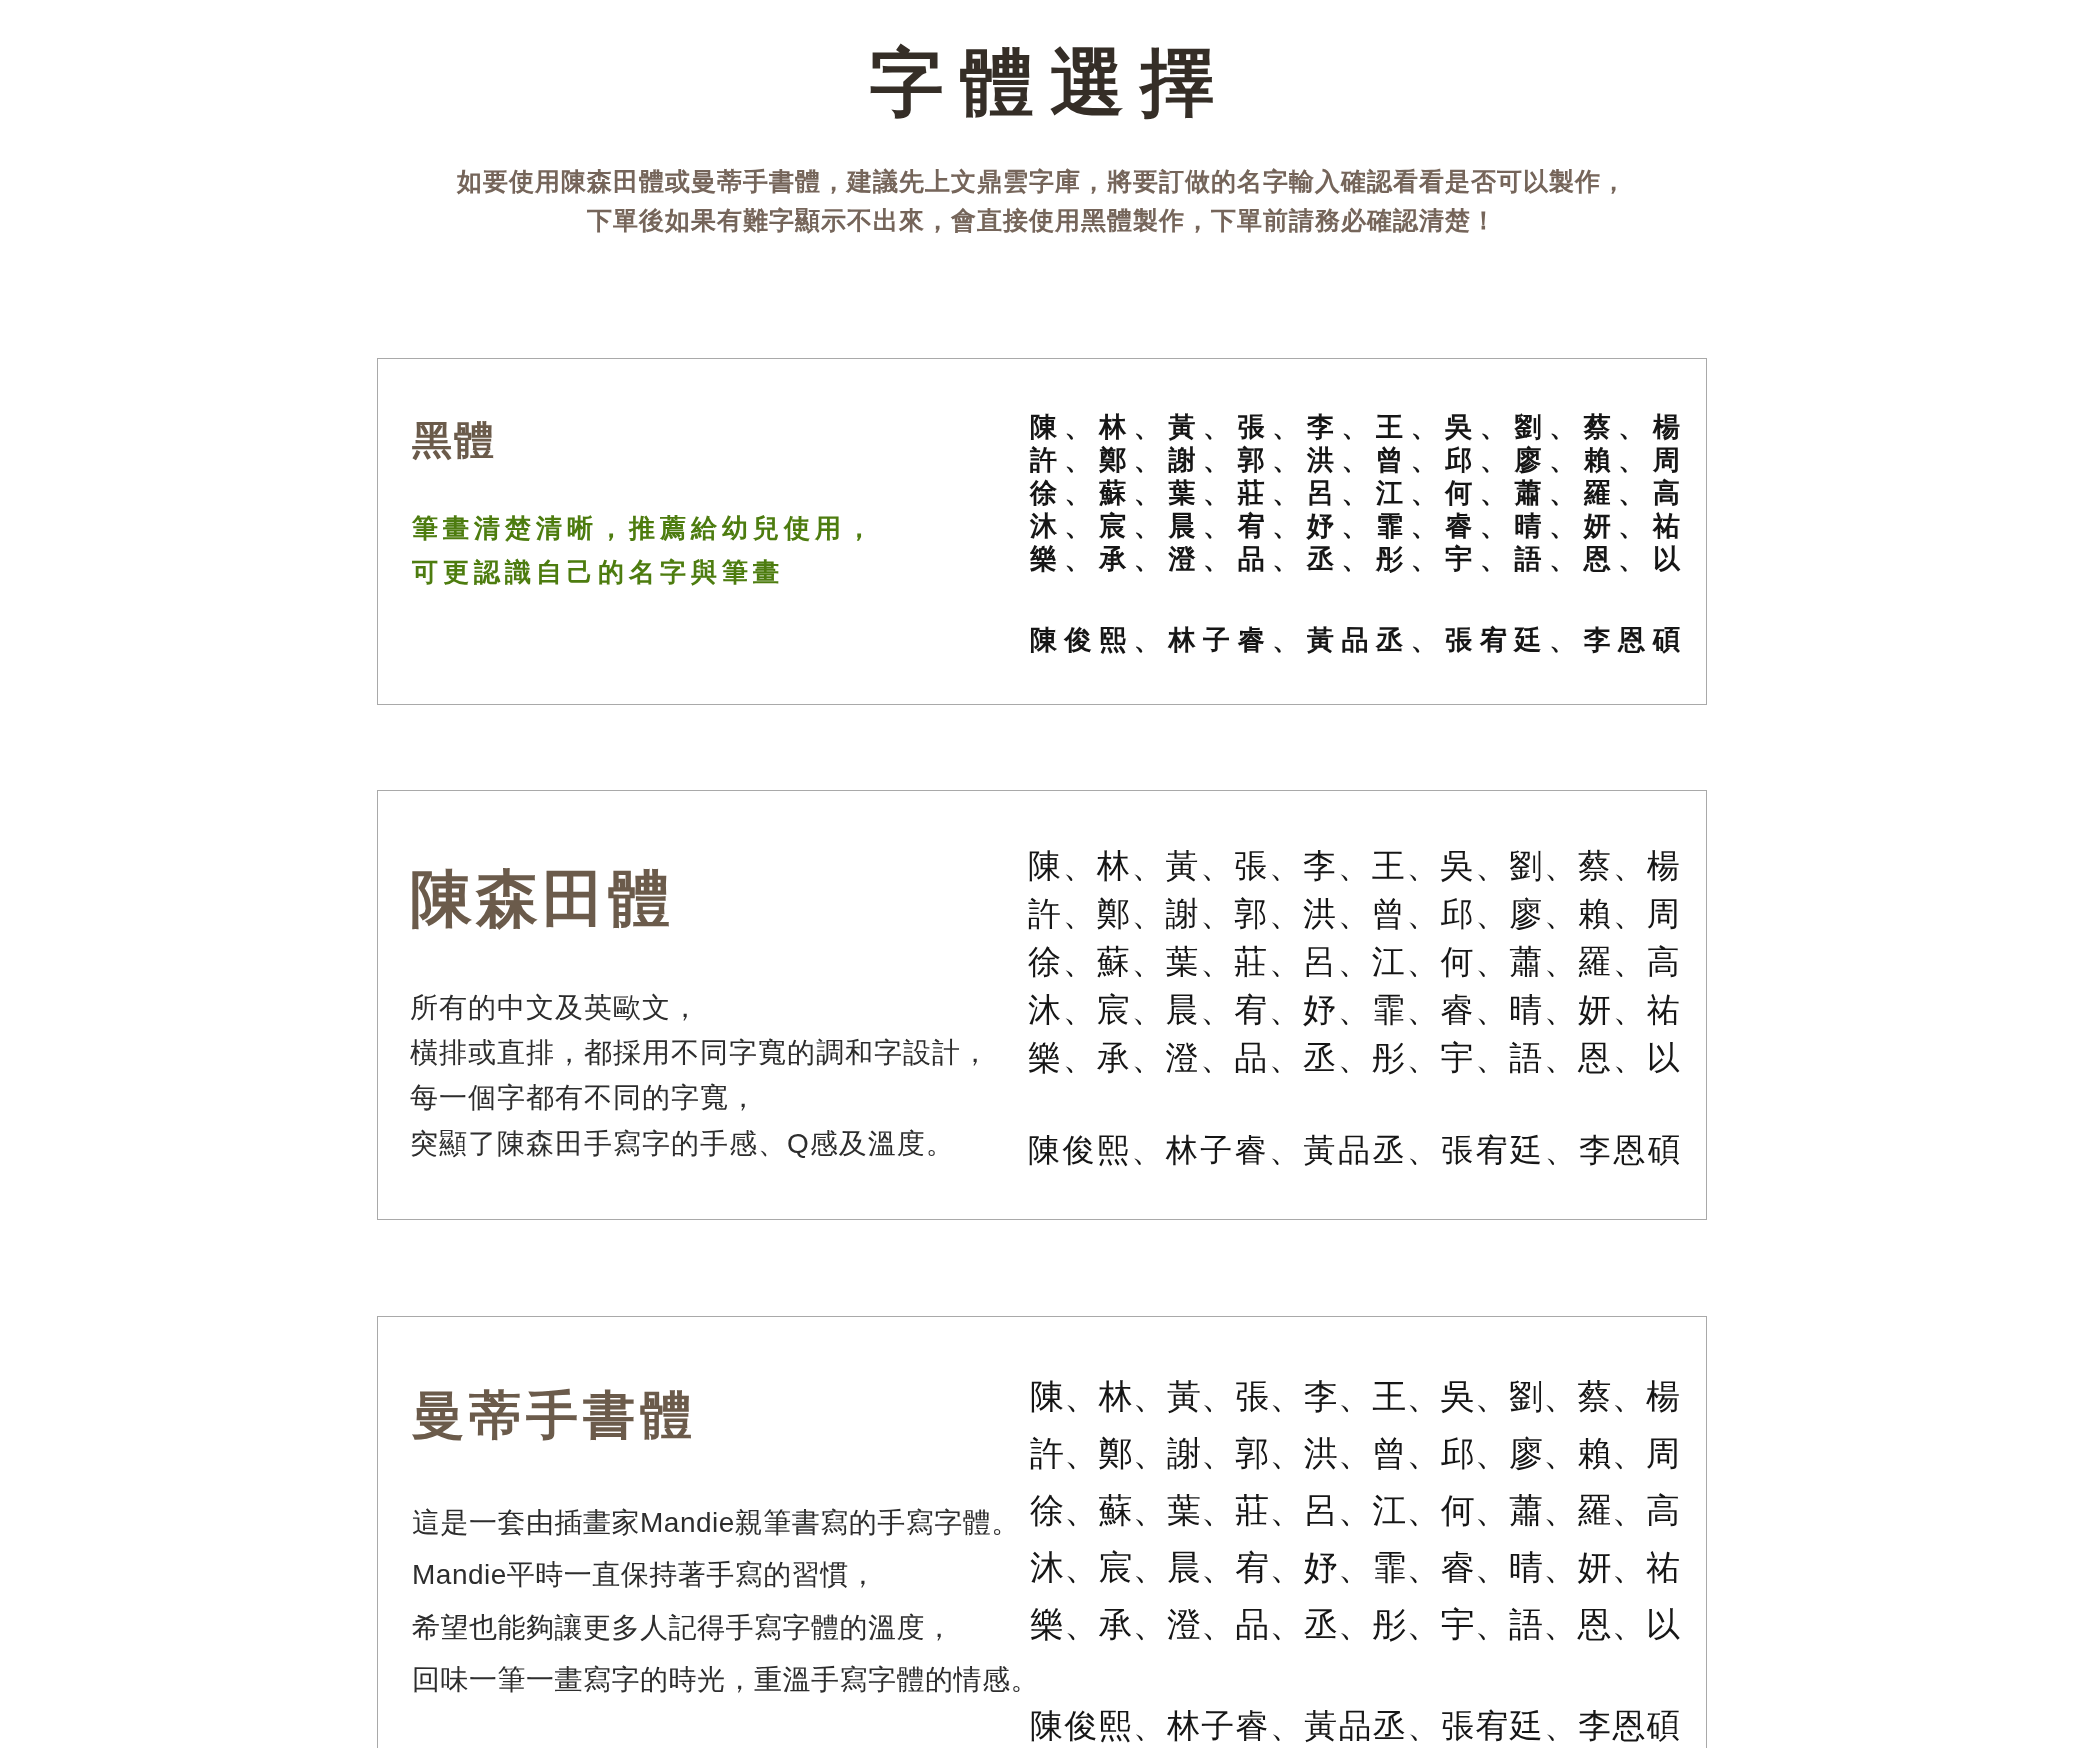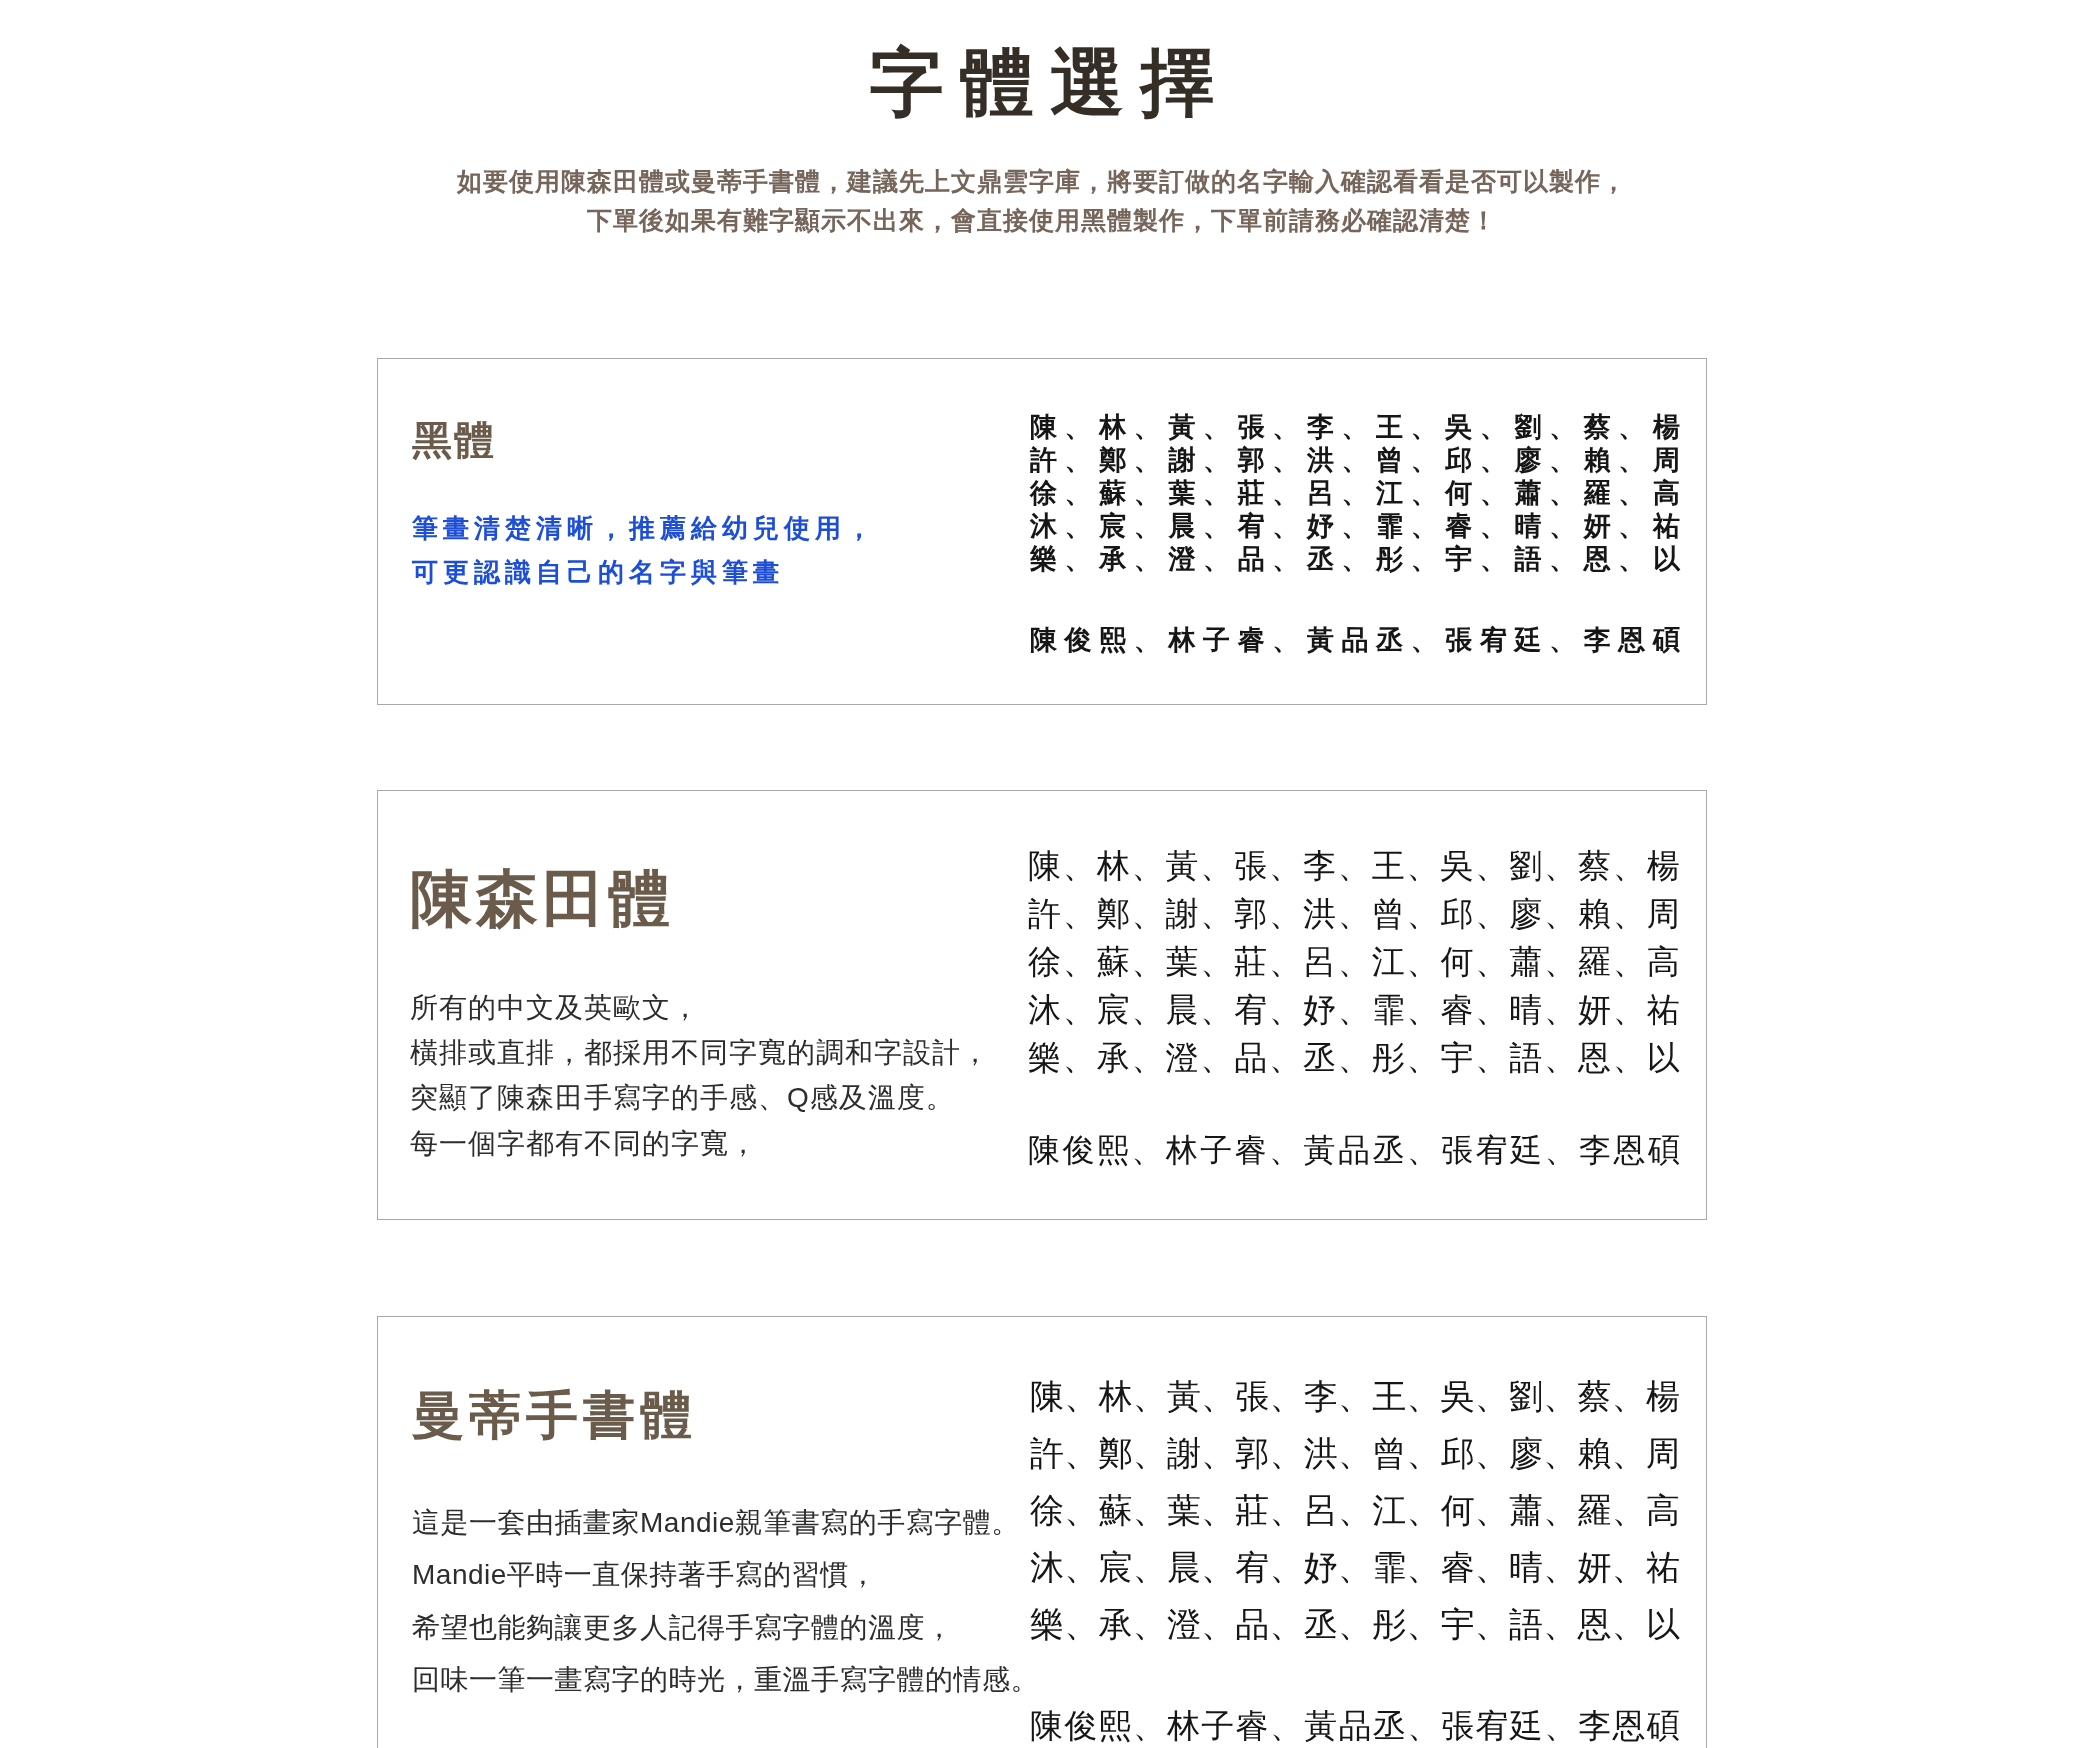--- a/index.html
+++ b/index.html
@@ -43,21 +43,21 @@
   .card-gap-1 { margin-bottom: 85px; }
   .card-gap-2 { margin-bottom: 96px; padding-left: 32px; }
 
   .card-left  { width: 618px; flex: 0 0 618px; padding-top: 4px; }
   .card-right { flex: 1 1 auto; min-width: 0; padding-top: 2px; }
 
   .font-name {
     color: #6b5b4b;
     font-weight: bold;
   }
-  .font-desc { color: #1d4ed8; }
+  .font-desc { color: #4d7c0f; }
   .desc-line { white-space: nowrap; }
 
   .sample-row { display: flex; justify-content: space-between; color: #161616; }
   .sample-names { display: flex; justify-content: space-between; color: #161616; }
 
   
   .hei .font-name  { font-size: 40px; letter-spacing: 2px; }
   .hei .font-desc  { margin-top: 38px; font-size: 26px; font-weight: bold; letter-spacing: 5px; line-height: 1.72; }
   .hei .sample-row { font-size: 27px; font-weight: 600; height: 33px; align-items: center; }
   .hei .sample-names { margin-top: 46px; font-size: 27px; font-weight: 600; }
@@ -230,22 +230,22 @@
           </div>
       </div>
     </div>
 
     <div class="font-card chen card-gap-2">
       <div class="card-left">
         <div class="font-name">陳森田體</div>
         <div class="font-desc">
           <div class="desc-line">所有的中文及英歐文，</div>
           <div class="desc-line">橫排或直排，都採用不同字寬的調和字設計，</div>
+          <div class="desc-line">每一個字都有不同的字寬，</div>
           <div class="desc-line">突顯了陳森田手寫字的手感、Q感及溫度。</div>
-          <div class="desc-line">每一個字都有不同的字寬，</div>
         </div>
       </div>
       <div class="card-right">
         <div class="sample-grid">
           <div class="sample-row">
               <span>陳</span>
               <span>、</span>
               <span>林</span>
               <span>、</span>
               <span>黃</span>

